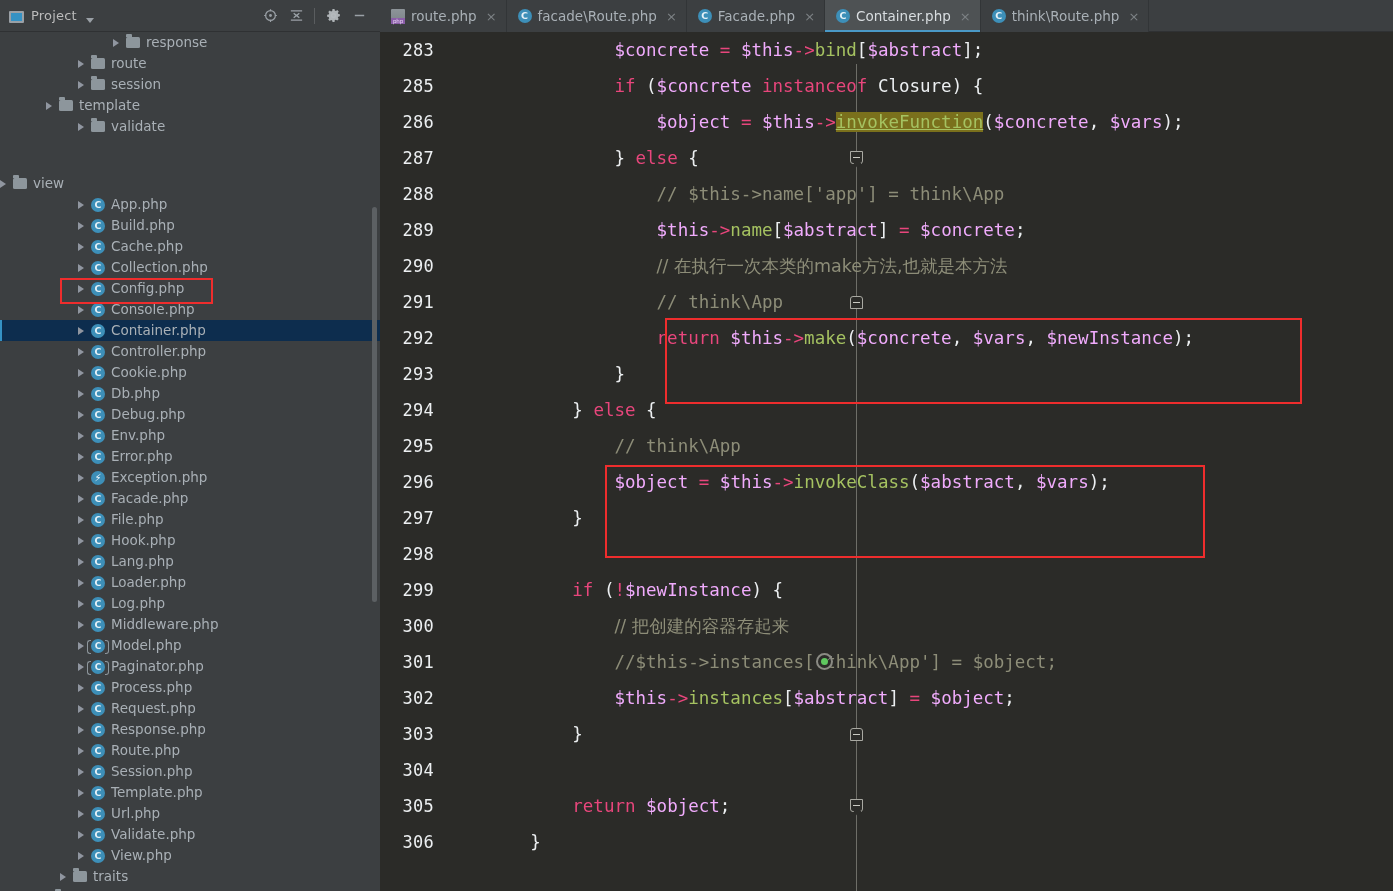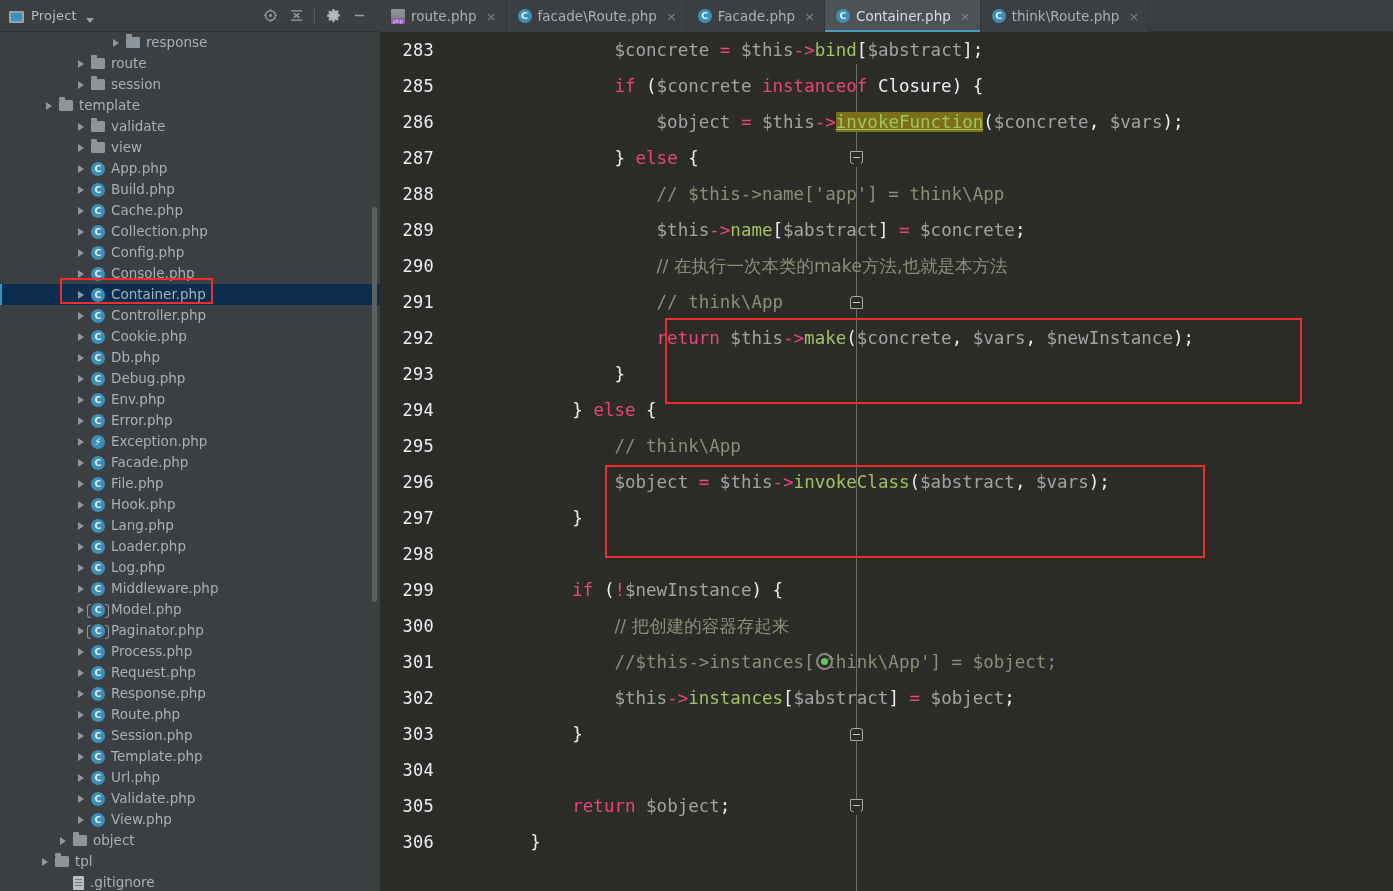--- a/index.html
+++ b/index.html
@@ -156,21 +156,21 @@
 
   .run-marker {
     position: absolute; left: 436px; width: 17px; height: 17px; border-radius: 50%;
     border: 2px solid #8b8b84; z-index: 4; background:#2b2b28;
   }
   .run-marker .dot { position:absolute; left:3px; top:3px; width:7px; height:7px; border-radius:50%; background:#5fc75f; }
   .run-marker .arr { position:absolute; right:-2px; top:-3px; color:#8b8b84; font-size:10px; line-height:10px; }
 
   
   .kw   { color: #e8467c; }
-  .var  { color: #a3a3a3; }
+  .var  { color: #f0abfc; }
   .fn   { color: #a5c261; }
   .cmt  { color: #8d8d78; }
   .arrow-op { color: #e8467c; }
   .plain{ color: #eceff1; }
   .hl-fn { background: #7a701c; color: #a5c261; text-decoration: underline; }
   .cjk { font-family: "DejaVu Sans", sans-serif; }
 </style>
 </head>
 <body>
 
@@ -265,21 +265,21 @@
           <div class="tree-row" style="padding-left: 46px;">
             <span class="arrow"></span>
             <span class="ic-folder"></span>
             <span class="tree-label">template</span>
           </div>
           <div class="tree-row" style="padding-left: 78px;">
             <span class="arrow"></span>
             <span class="ic-folder"></span>
             <span class="tree-label">validate</span>
           </div>
-          <div class="tree-row" style="padding-left: 78px;">
+          <div class="tree-row" style=" margin-top: 36px;">
             <span class="arrow"></span>
             <span class="ic-folder"></span>
             <span class="tree-label">view</span>
           </div>
           <div class="tree-row" style="padding-left: 78px;">
             <span class="arrow"></span>
             <span class="ic-class">C</span>
             <span class="tree-label">App.php</span>
           </div>
           <div class="tree-row" style="padding-left: 78px;">
@@ -434,21 +434,21 @@
             <span class="tree-label">Validate.php</span>
           </div>
           <div class="tree-row" style="padding-left: 78px;">
             <span class="arrow"></span>
             <span class="ic-class">C</span>
             <span class="tree-label">View.php</span>
           </div>
           <div class="tree-row" style="padding-left: 60px;">
             <span class="arrow"></span>
             <span class="ic-folder"></span>
-            <span class="tree-label">object</span>
+            <span class="tree-label">traits</span>
           </div>
           <div class="tree-row" style="padding-left: 42px;">
             <span class="arrow"></span>
             <span class="ic-folder"></span>
             <span class="tree-label">tpl</span>
           </div>
           <div class="tree-row" style="padding-left: 60px;">
             <span class="arrow hidden"></span>
             <span class="ic-file"></span>
             <span class="tree-label">.gitignore</span>

